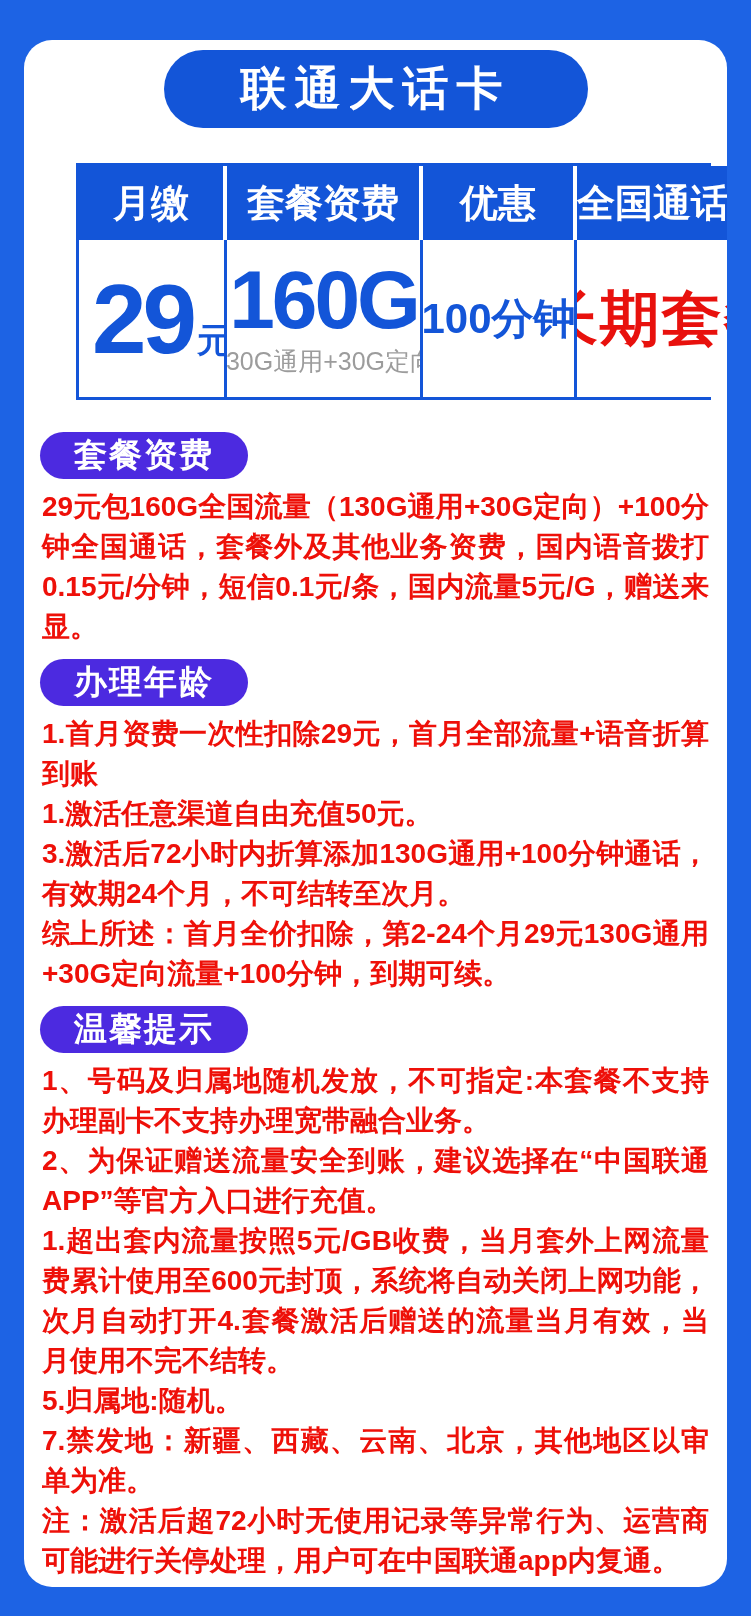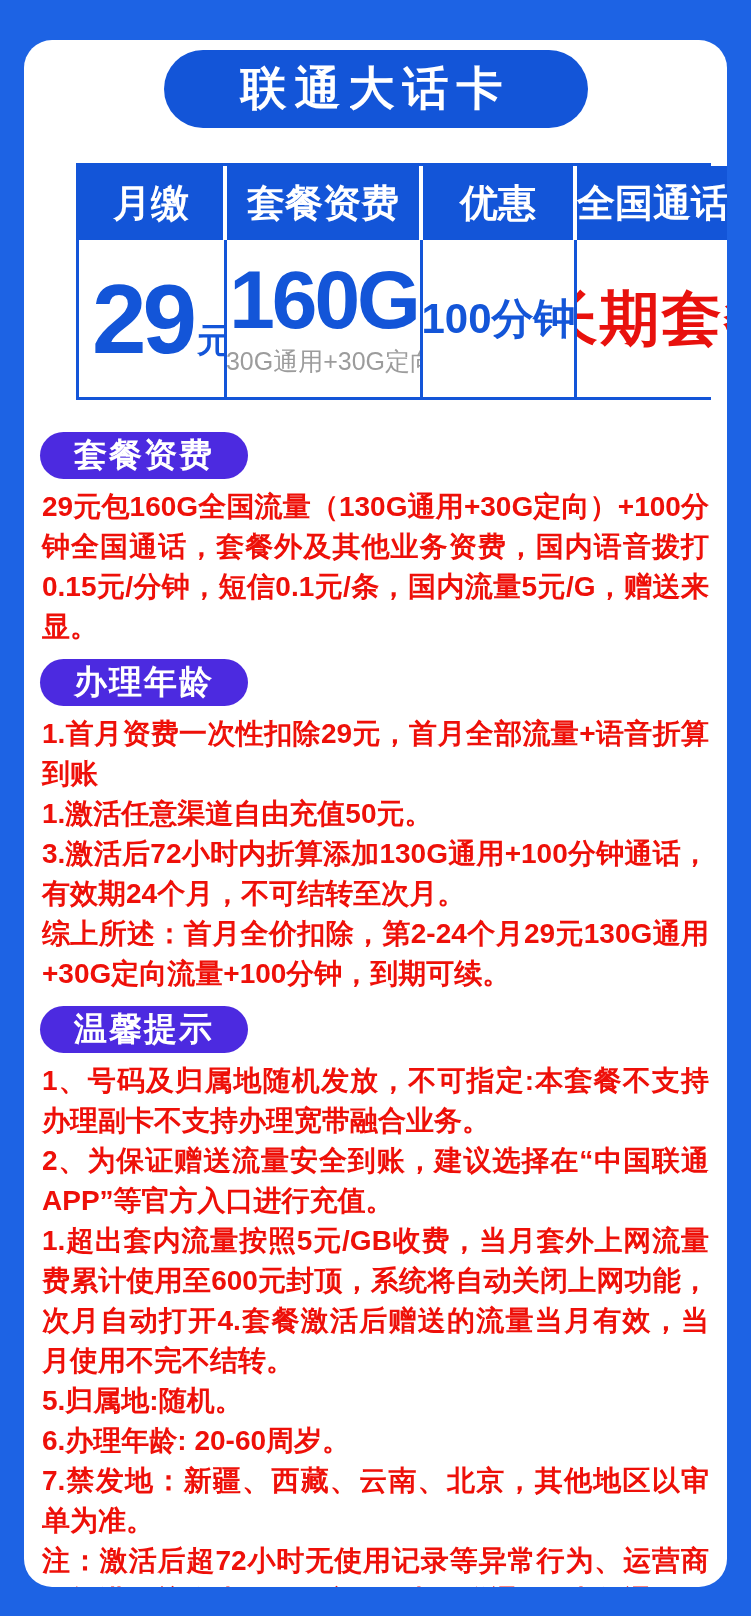--- a/index.html
+++ b/index.html
@@ -163,19 +163,18 @@
     </div>
 
     <div class="badge-row tight">
       <span class="section-badge">温馨提示</span>
     </div>
     <div class="section-body">
       <div class="para">1、号码及归属地随机发放，不可指定:本套餐不支持办理副卡不支持办理宽带融合业务。</div>
       <div class="para">2、为保证赠送流量安全到账，建议选择在“中国联通APP”等官方入口进行充值。</div>
       <div class="para">1.超出套内流量按照5元/GB收费，当月套外上网流量费累计使用至600元封顶，系统将自动关闭上网功能，次月自动打开4.套餐激活后赠送的流量当月有效，当月使用不完不结转。</div>
       <div class="para">5.归属地:随机。</div>
-      <div class="para">6.办理年龄: 20-60周岁。</div>
       <div class="para">7.禁发地：新疆、西藏、云南、北京，其他地区以审单为准。</div>
       <div class="para">注：激活后超72小时无使用记录等异常行为、运营商可能进行关停处理，用户可在中国联通app内复通。</div>
     </div>
 
   </div>
 </div>
 
 </body></html>

